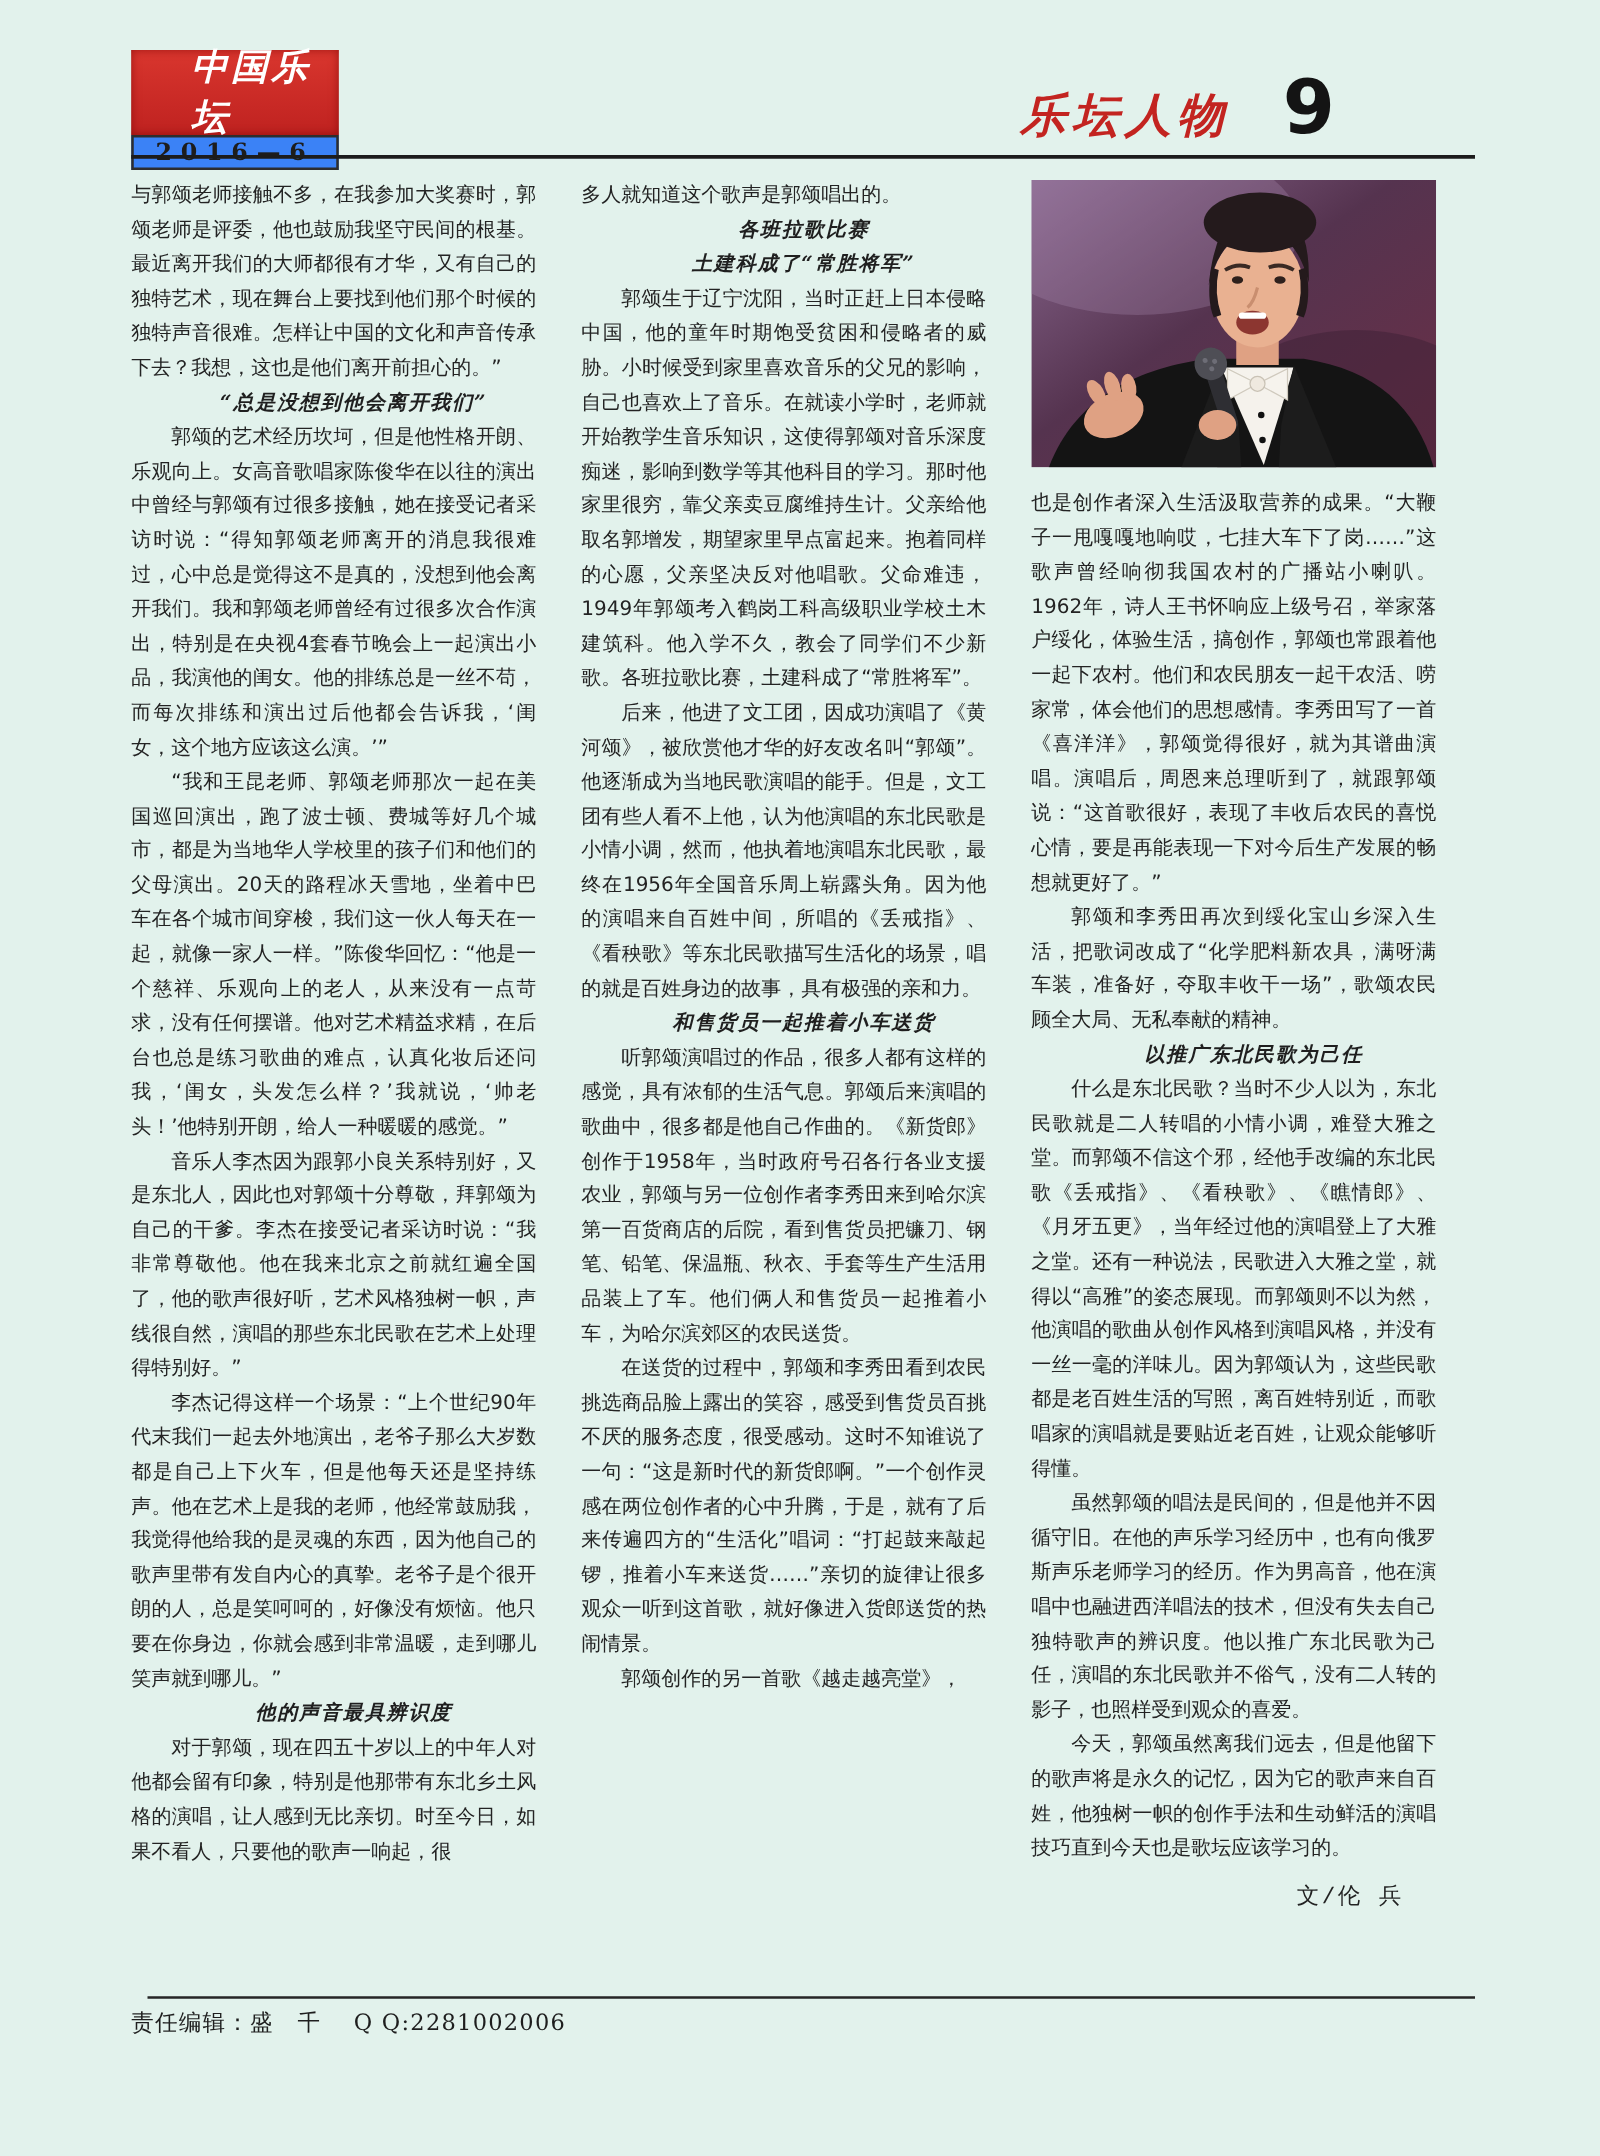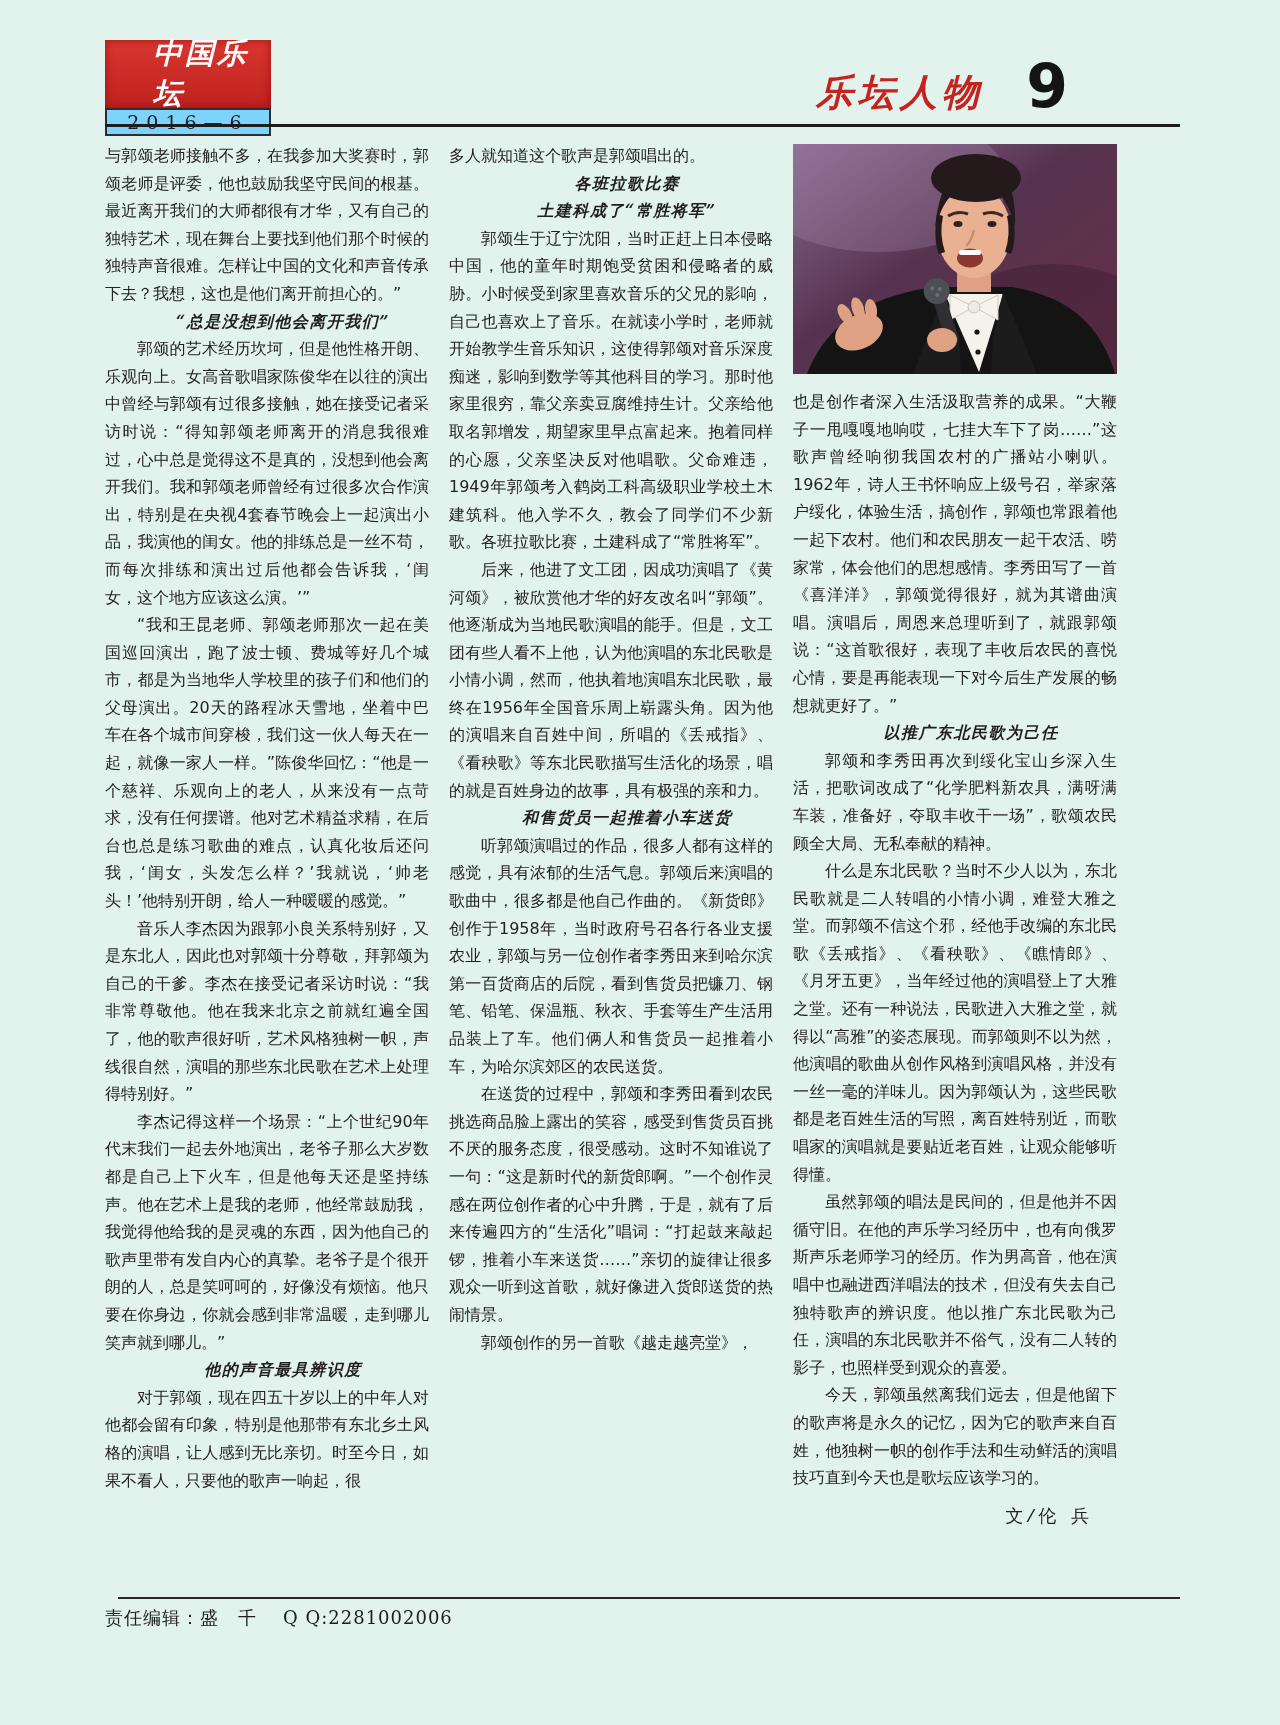--- a/index.html
+++ b/index.html
@@ -17,41 +17,42 @@
   .logo{position:absolute;left:0;top:0;width:166px;}
   .logo-red{
     height:68px;background:linear-gradient(#d9362e,#bf2220);
     color:#fff;display:flex;align-items:center;justify-content:center;
     font-family:"DejaVu Serif",serif;font-style:italic;font-weight:bold;
     font-size:29px;letter-spacing:3px;
     box-shadow:inset 0 0 8px rgba(120,0,0,.6);
     padding-left:48px;
   }
   .logo-issue{
-    height:24px;background:#7dd3fc;border:2px solid #2d2d2d;
+    height:24px;background:#3b82f6;border:2px solid #2d2d2d;
     display:flex;align-items:center;justify-content:center;
     font-family:"DejaVu Serif",serif;font-size:19px;letter-spacing:7px;
     color:#1d1d1d;
+    font-weight:bold;
   }
   .section-title{
     position:absolute;right:196px;top:34px;
     color:#c32420;font-family:"DejaVu Serif",serif;font-style:italic;
     font-weight:bold;font-size:37px;letter-spacing:5px;line-height:1;
   }
   .page-num{
     position:absolute;right:112px;top:16px;
     font-size:60px;font-weight:bold;color:#141414;line-height:1;
     font-family:"DejaVu Sans",sans-serif;
   }
   .header-rule{position:absolute;left:105px;top:124px;width:1075px;height:0;border-top:3px solid #1c1c1c;}
 
   
   .content{
     position:absolute;left:105px;top:142px;width:1056px;height:1452px;
-    display:flex;gap:20px;overflow:hidden;
+    display:flex;gap:36px;overflow:hidden;
   }
   .col{width:324px;flex:0 0 324px;}
   p.blk{margin:0;font-size:16px;line-height:27.6px;text-align:justify;text-justify:inter-ideograph;}
   p.blk.indent{text-indent:2em;}
   p.subhead{
     margin:0;font-size:16px;line-height:27.6px;text-indent:2em;
     font-family:"DejaVu Serif",serif;font-style:italic;font-weight:bold;
     letter-spacing:1.5px;color:#1f1f1f;text-align:center;
   }
   .byline{
@@ -165,22 +166,22 @@
           <ellipse cx="149" cy="196" rx="15" ry="12" fill="#dfa183"></ellipse>
 
           <ellipse cx="66" cy="188" rx="25" ry="17" fill="#dfa183" transform="rotate(-24 66 188)"></ellipse>
           <ellipse cx="52" cy="170" rx="6" ry="11" fill="#dfa183" transform="rotate(-30 52 170)"></ellipse>
           <ellipse cx="65" cy="165" rx="6" ry="12" fill="#dfa183" transform="rotate(-18 65 165)"></ellipse>
           <ellipse cx="78" cy="166" rx="6" ry="11" fill="#dfa183" transform="rotate(-8 78 166)"></ellipse>
         </svg>
       </figure>
       <div>
           <p class="blk body">也是创作者深入生活汲取营养的成果。“大鞭子一甩嘎嘎地响哎，七挂大车下了岗……”这歌声曾经响彻我国农村的广播站小喇叭。1962年，诗人王书怀响应上级号召，举家落户绥化，体验生活，搞创作，郭颂也常跟着他一起下农村。他们和农民朋友一起干农活、唠家常，体会他们的思想感情。李秀田写了一首《喜洋洋》，郭颂觉得很好，就为其谱曲演唱。演唱后，周恩来总理听到了，就跟郭颂说：“这首歌很好，表现了丰收后农民的喜悦心情，要是再能表现一下对今后生产发展的畅想就更好了。”</p>
+          <p class="blk body indent">郭颂和李秀田再次到绥化宝山乡深入生活，把歌词改成了“化学肥料新农具，满呀满车装，准备好，夺取丰收干一场”，歌颂农民顾全大局、无私奉献的精神。</p>
           <p class="blk subhead indent">以推广东北民歌为己任</p>
-          <p class="blk body indent">郭颂和李秀田再次到绥化宝山乡深入生活，把歌词改成了“化学肥料新农具，满呀满车装，准备好，夺取丰收干一场”，歌颂农民顾全大局、无私奉献的精神。</p>
           <p class="blk body indent">什么是东北民歌？当时不少人以为，东北民歌就是二人转唱的小情小调，难登大雅之堂。而郭颂不信这个邪，经他手改编的东北民歌《丢戒指》、《看秧歌》、《瞧情郎》、《月牙五更》，当年经过他的演唱登上了大雅之堂。还有一种说法，民歌进入大雅之堂，就得以“高雅”的姿态展现。而郭颂则不以为然，他演唱的歌曲从创作风格到演唱风格，并没有一丝一毫的洋味儿。因为郭颂认为，这些民歌都是老百姓生活的写照，离百姓特别近，而歌唱家的演唱就是要贴近老百姓，让观众能够听得懂。</p>
           <p class="blk body indent">虽然郭颂的唱法是民间的，但是他并不因循守旧。在他的声乐学习经历中，也有向俄罗斯声乐老师学习的经历。作为男高音，他在演唱中也融进西洋唱法的技术，但没有失去自己独特歌声的辨识度。他以推广东北民歌为己任，演唱的东北民歌并不俗气，没有二人转的影子，也照样受到观众的喜爱。</p>
           <p class="blk body indent">今天，郭颂虽然离我们远去，但是他留下的歌声将是永久的记忆，因为它的歌声来自百姓，他独树一帜的创作手法和生动鲜活的演唱技巧直到今天也是歌坛应该学习的。</p>
         </div>
       <div class="byline">文/伦 兵</div>
     </div>
   </main>
 
   <div class="footer-rule"></div>
   <div class="footer-text">

